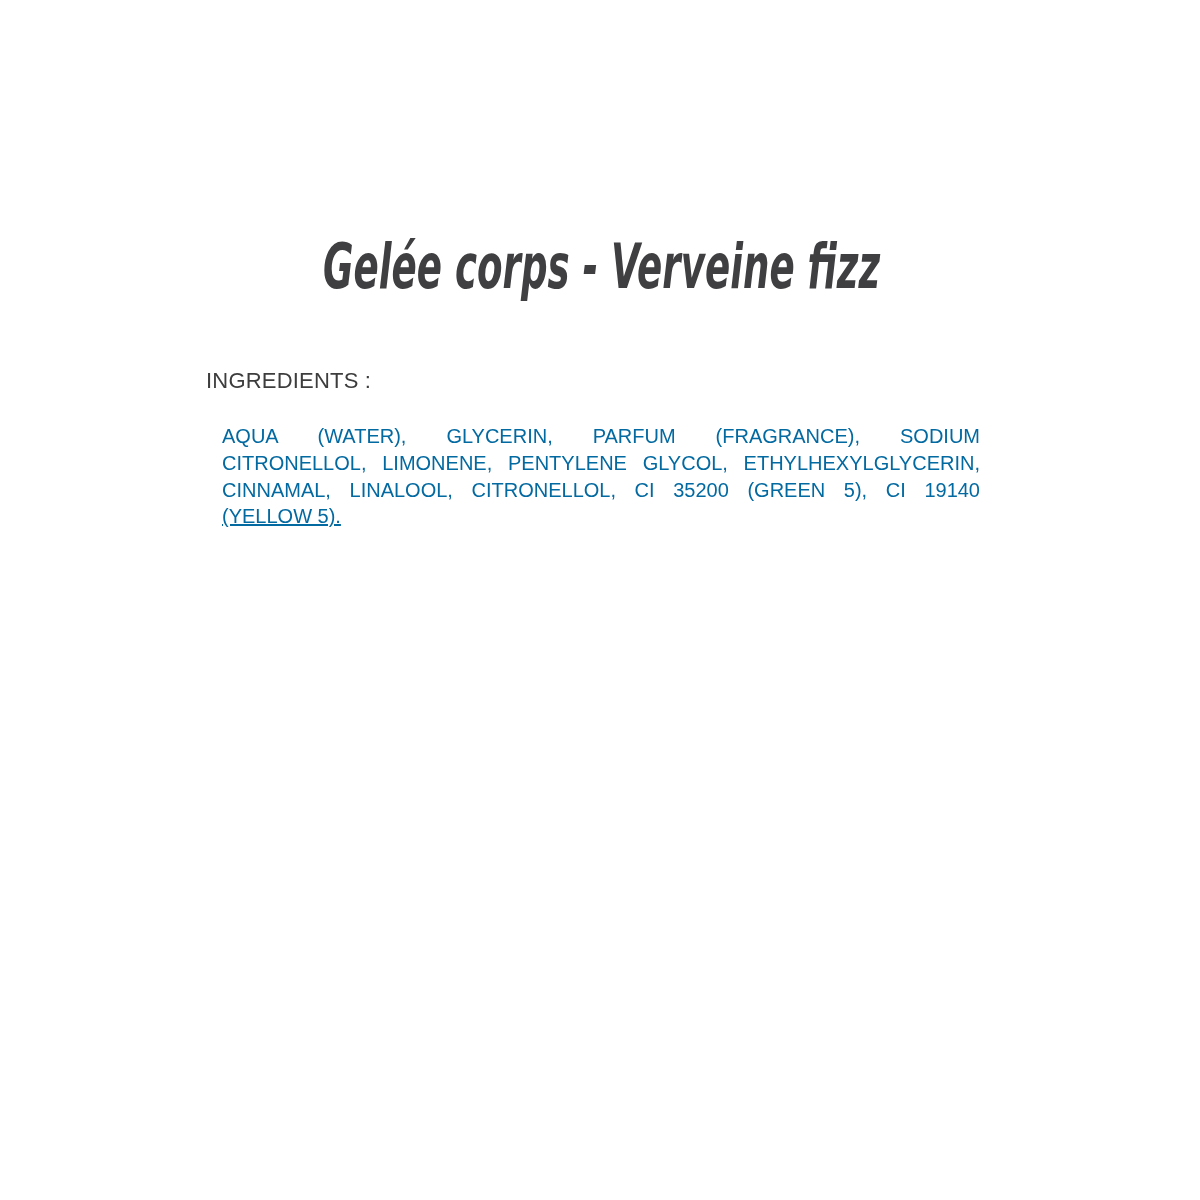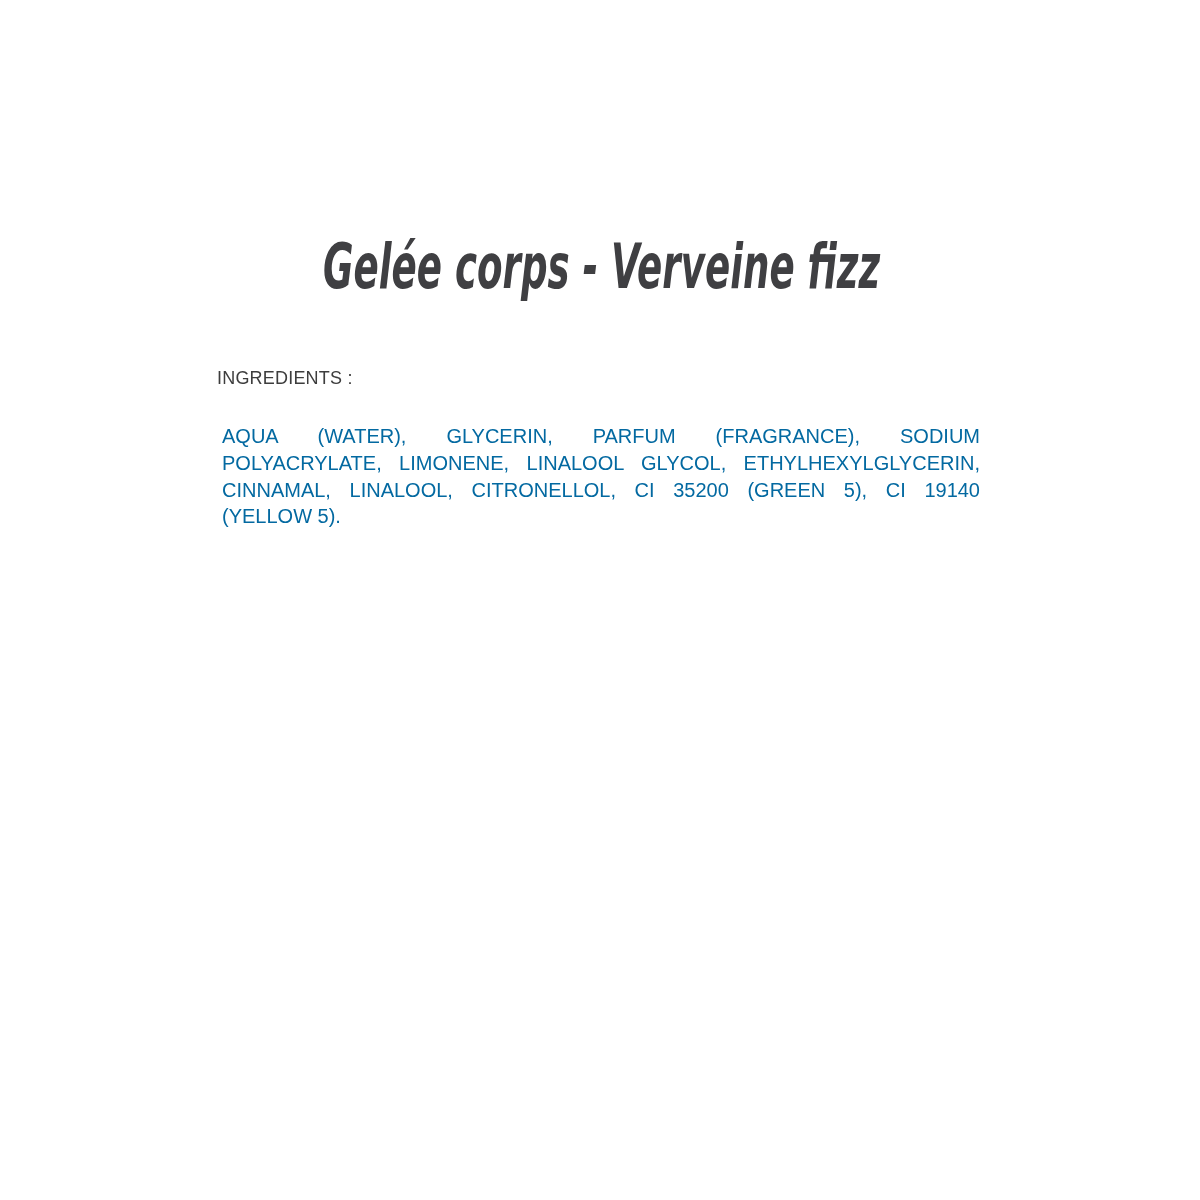--- a/index.html
+++ b/index.html
@@ -30,50 +30,51 @@
     font-weight: bold;
     font-size: 62px;
     white-space: nowrap;
     transform: scaleX(0.60);
     transform-origin: 604px 50%;
     filter: blur(0.3px);
   }
   .ingredients-heading {
     position: absolute;
     top: 368px;
-    left: 217px;
-    font-size: 18px;
+    left: 206px;
+    font-size: 22px;
     letter-spacing: 0.2px;
     filter: blur(0.2px);
   }
   .ingredients-paragraph {
     position: absolute;
     top: 423px;
     left: 222px;
     width: 758px;
     font-size: 20px;
     line-height: 26.8px;
     filter: blur(0.2px);
   }
   .ingredients-paragraph .line {
     text-align: justify;
     text-align-last: justify;
   }
   .ingredients-paragraph .line.last {
     text-align: center;
     text-align-last: left;
+    text-decoration: underline;
   }
 </style>
 </head>
 <body>
 
 <div class="page" style="background: rgb(255, 255, 255);">
   <h1 class="title" style="color: rgb(63, 63, 66);">Gelée corps - Verveine fizz</h1>
 
   <div class="ingredients-heading" style="color: rgb(61, 61, 61);">INGREDIENTS :</div>
 
   <div class="ingredients-paragraph" style="color: #0369a1;">
       <div class="line">AQUA (WATER), GLYCERIN, PARFUM (FRAGRANCE), SODIUM</div>
-      <div class="line">POLYACRYLATE, LIMONENE, LINALOOL GLYCOL, ETHYLHEXYLGLYCERIN,</div>
+      <div class="line">CITRONELLOL, LIMONENE, PENTYLENE GLYCOL, ETHYLHEXYLGLYCERIN,</div>
       <div class="line">CINNAMAL, LINALOOL, CITRONELLOL, CI 35200 (GREEN 5), CI 19140</div>
       <div class="line last">(YELLOW 5).</div>
     </div>
 </div>
 
 </body></html>

